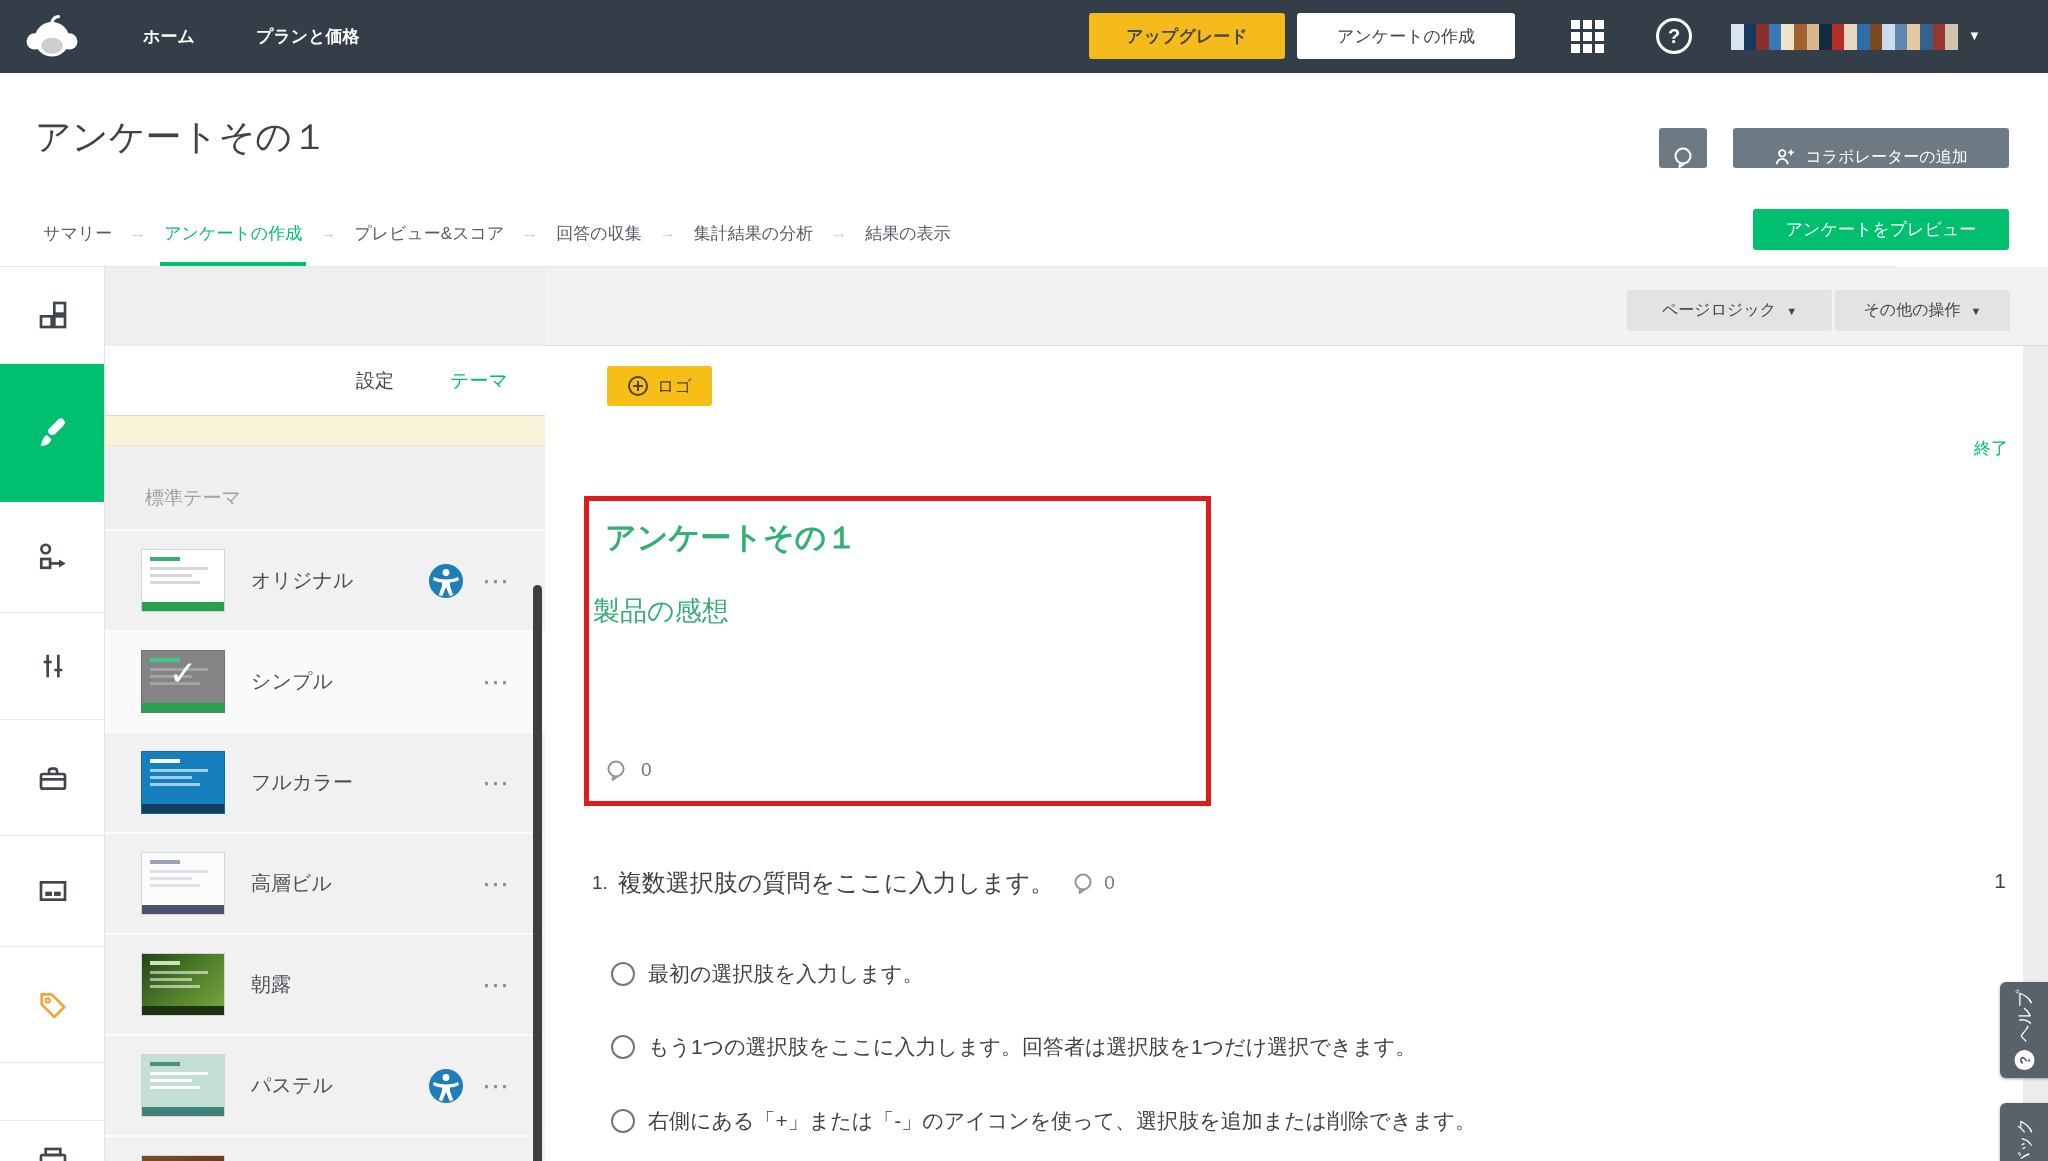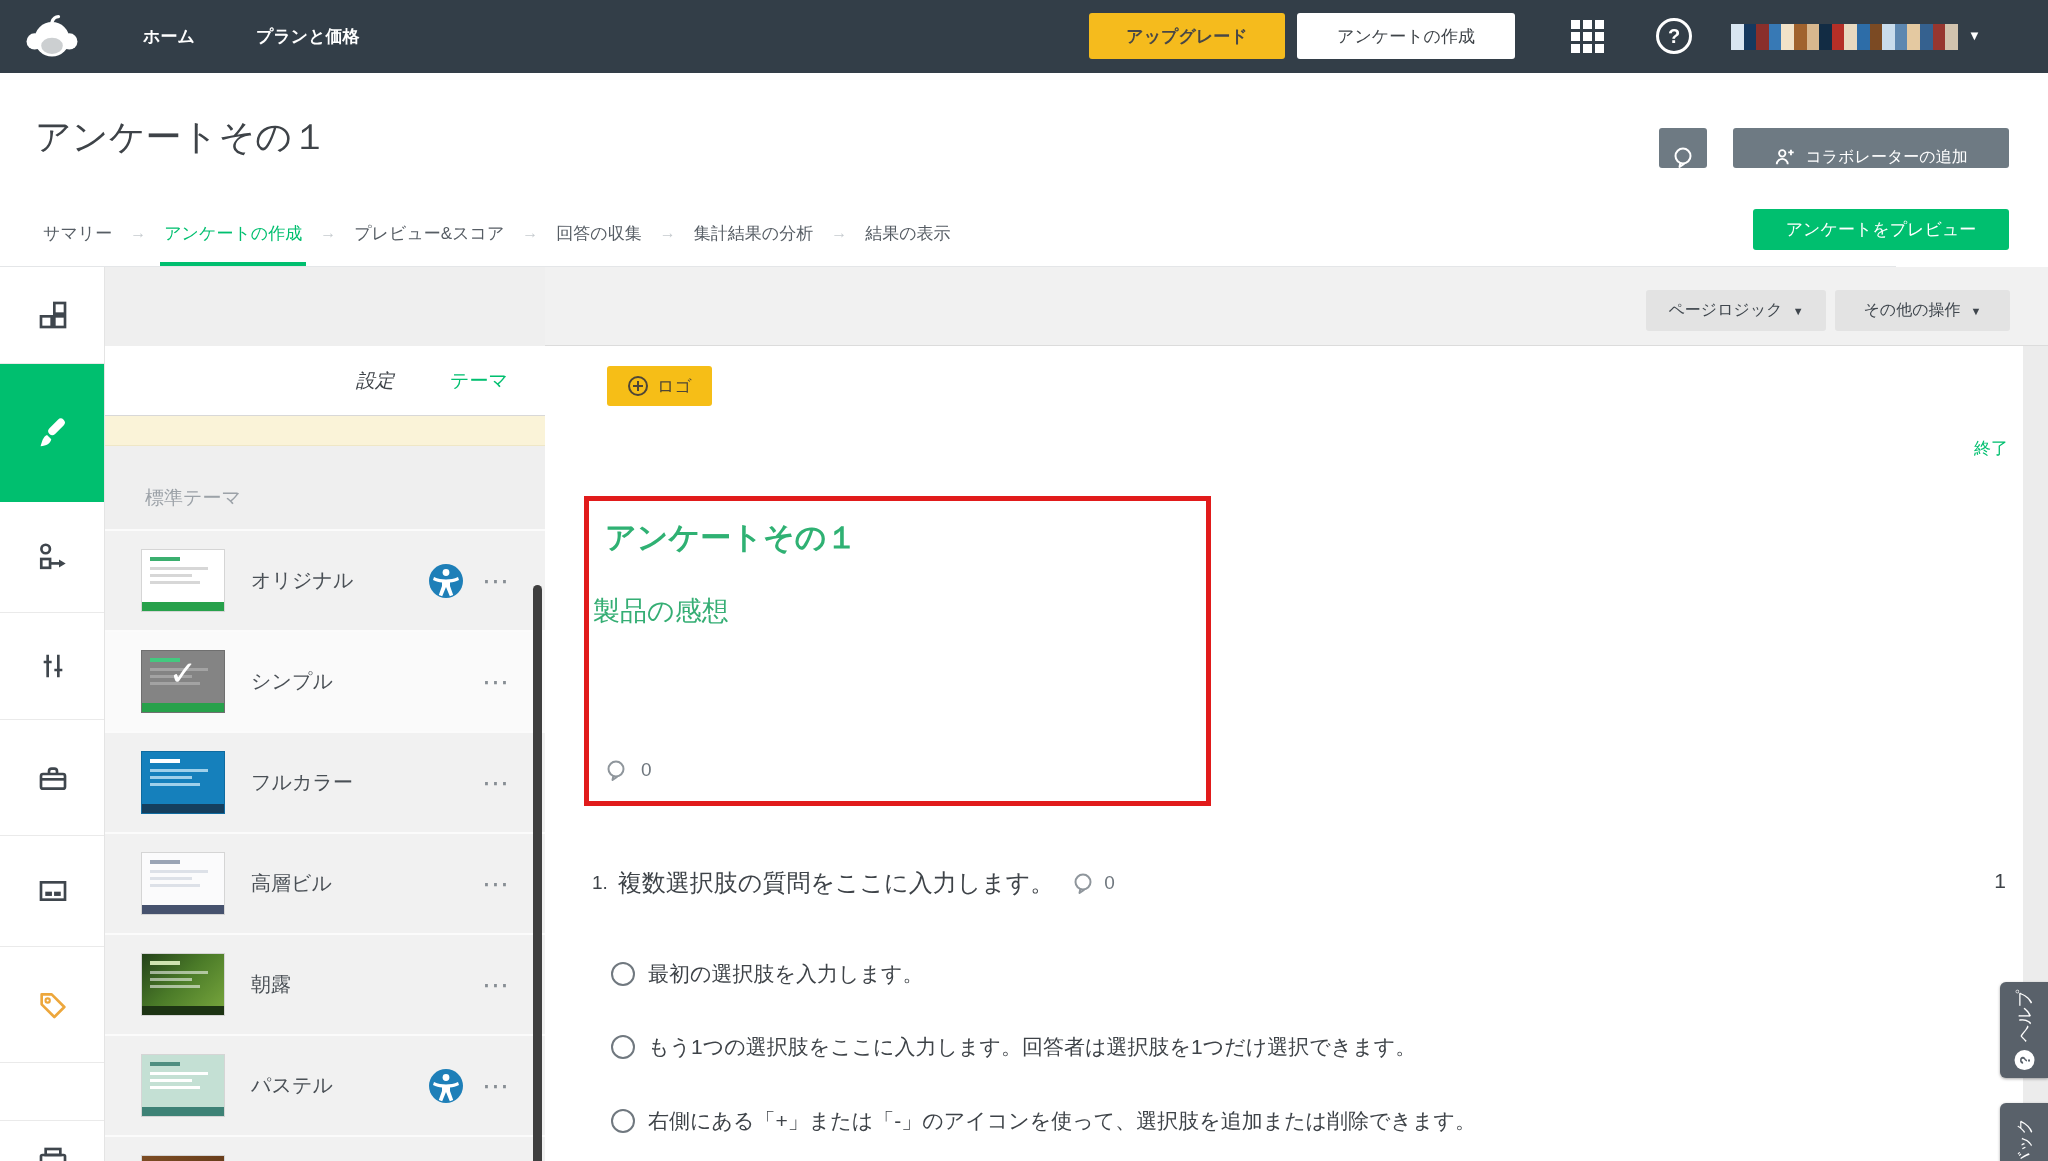--- a/index.html
+++ b/index.html
@@ -38,21 +38,21 @@
   .iconbar{position:absolute;left:0;top:267px;width:105px;height:894px;background:#fff;border-right:1px solid #E4E4E4;box-sizing:border-box;overflow:hidden;}
   .icell{width:105px;display:flex;align-items:center;justify-content:center;border-bottom:1px solid #EAEAEA;box-sizing:border-box;cursor:pointer;}
   .icell.active{background:#00BF6F;border-bottom:none;}
   .icell svg{width:32px;height:32px;}
   
   .panel{position:absolute;left:105px;top:267px;width:440px;height:894px;background:#EFEFEF;overflow:hidden;}
   .panelheader{position:absolute;left:0;top:0;width:440px;height:79px;background:#fff;border-bottom:1px solid #E3E3E3;box-sizing:border-box;}
   .paneltitle{position:absolute;left:40px;top:26px;font-size:21px;color:#3E4348;}
   .paneltabs{position:absolute;left:0;top:79px;width:440px;height:70px;background:#fff;border-bottom:1px solid #D8D8D8;box-sizing:border-box;}
   .ptab{position:absolute;top:0;height:70px;line-height:70px;font-size:19px;color:#3E4348;cursor:pointer;}
-  .ptab-settings{left:251px;font-style:italic;} .ptab-theme{left:345px;color:#00BF6F;}
+  .ptab-settings{left:251px;} .ptab-theme{left:345px;color:#00BF6F;}
   .banner{position:absolute;left:0;top:149px;width:440px;height:30px;background:#FAF3D8;border-bottom:1px solid #EFE7C6;box-sizing:border-box;}
   .listarea{position:absolute;left:0;top:179px;width:440px;height:715px;background:#EFEFEF;}
   .sectionlabel{height:83px;display:flex;align-items:flex-end;padding:0 0 18px 40px;box-sizing:border-box;font-size:19px;color:#9CA2A8;}
   .trow{height:101px;background:#F1F1F1;border-top:2px solid #FBFBFB;display:flex;align-items:center;padding-left:36px;box-sizing:border-box;cursor:pointer;}
   .trow.selected{background:#FAFAFA;}
   .th{position:relative;width:84px;height:63px;border:1px solid #D5D5D5;box-sizing:border-box;flex:none;overflow:hidden;}
   .th i{position:absolute;display:block;}
   .th .h{left:8px;top:7px;width:30px;height:4px;}
   .th .l1{left:8px;top:17px;width:58px;height:3px;}
   .th .l2{left:8px;top:24px;width:42px;height:3px;}
@@ -68,21 +68,21 @@
   .th-wood{background:linear-gradient(135deg,#7d4d24,#5c3415);}
   .tname{margin-left:26px;font-size:20px;color:#4A5056;flex:1;}
   .a11y{width:36px;height:36px;flex:none;margin-right:6px;}
   .dots{flex:none;color:#878E94;font-size:27px;letter-spacing:2px;margin-right:34px;margin-left:12px;cursor:pointer;}
   .pscroll{position:absolute;left:428px;top:318px;width:9px;height:600px;background:#3F3F3F;border-radius:5px;}
   
   .canvas{position:absolute;left:545px;top:267px;width:1503px;height:894px;background:#fff;overflow:hidden;}
   .ctoolbar{position:absolute;left:0;top:0;width:1503px;height:79px;background:#F1F1F1;border-bottom:1px solid #DCDCDC;box-sizing:border-box;}
   .cbtn{position:absolute;top:23px;height:41px;background:#E3E3E3;border-radius:3px;color:#3F464D;font-size:16px;display:flex;align-items:center;justify-content:center;gap:10px;cursor:pointer;}
   .cbtn .dcaret{font-size:11px;color:#3F464D;}
-  .cbtn-logic{right:222px;width:180px;} .cbtn-more{right:38px;width:175px;}
+  .cbtn-logic{right:216px;width:205px;} .cbtn-more{right:38px;width:175px;}
   .gutter{position:absolute;right:0;top:79px;width:25px;height:815px;background:#ECECEC;}
   .logobtn{position:absolute;left:62px;top:99px;width:105px;height:40px;background:#F6BE17;border-radius:3px;display:flex;align-items:center;justify-content:center;gap:8px;color:#4E4637;font-size:17px;cursor:pointer;}
   .endlabel{position:absolute;right:40px;top:170px;color:#00BF6F;font-size:17px;cursor:pointer;margin-left:29px;}
   .redbox{position:absolute;left:39px;top:229px;width:627px;height:310px;border:5px solid #E11B1B;background:#fff;box-sizing:border-box;}
   .stitle{position:absolute;left:16px;top:16px;font-size:31px;font-weight:bold;color:#2FB173;}
   .ssub{position:absolute;left:4px;top:92px;font-size:27px;color:#35AE74;}
   .sdesc{position:absolute;left:16px;bottom:20px;display:flex;align-items:center;gap:14px;font-size:22px;color:#3E4348;}
   .ccount{color:#6F777E;font-size:19px;}
   .qrow{position:absolute;left:47px;top:600px;display:flex;align-items:center;gap:10px;}
   .qno{font-size:19px;color:#3E4348;} .qtext{font-size:24px;color:#3E4348;}

